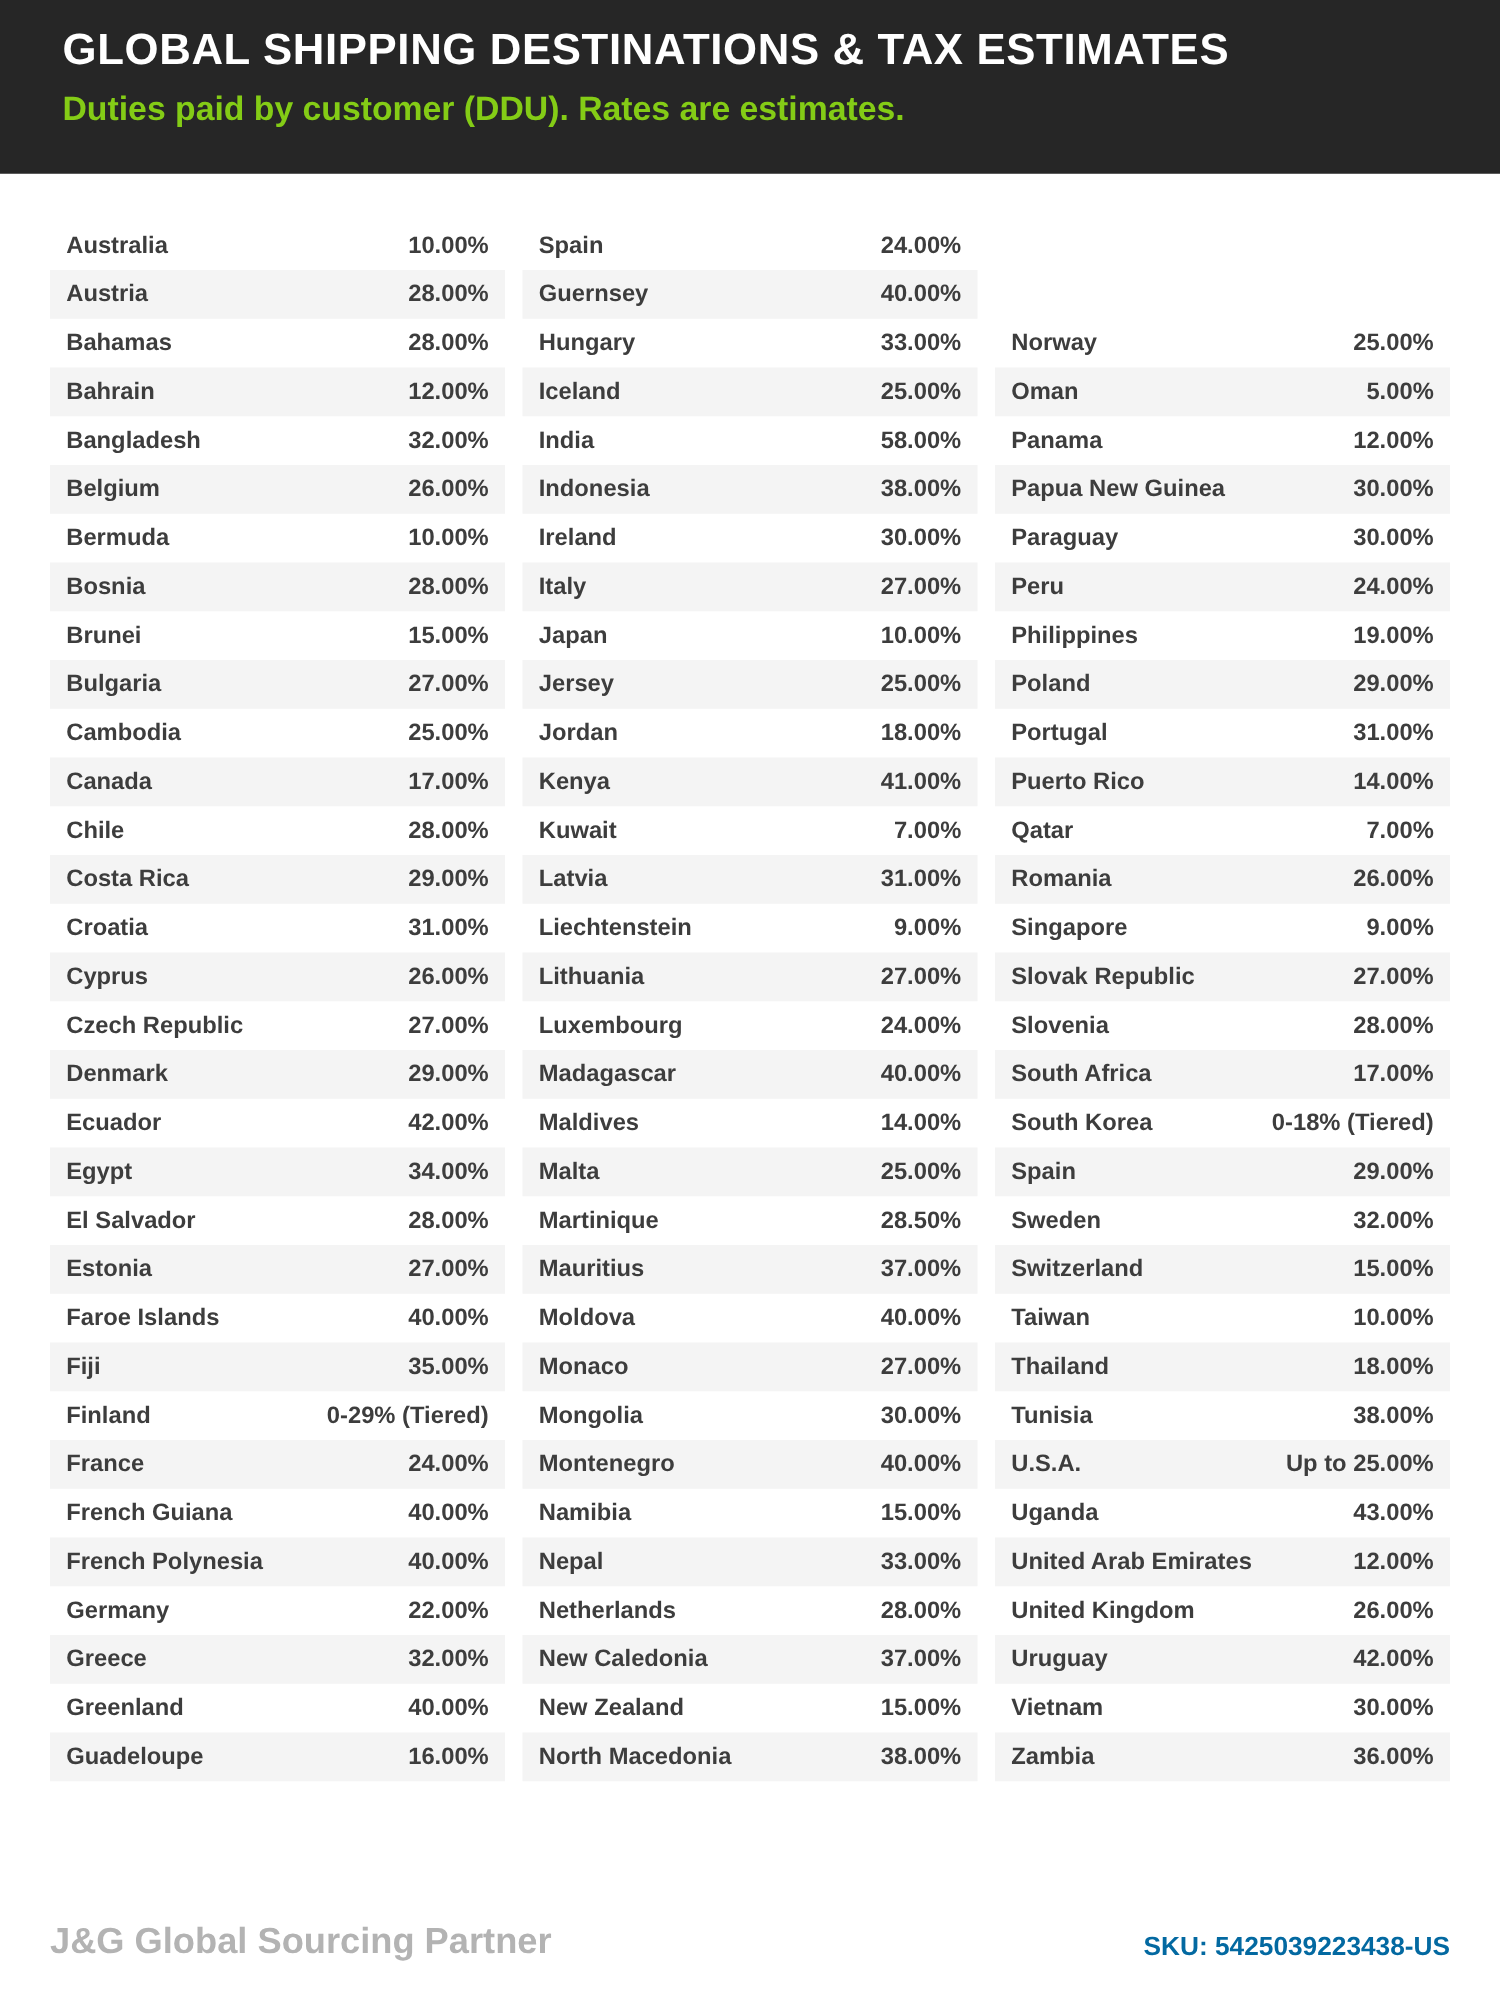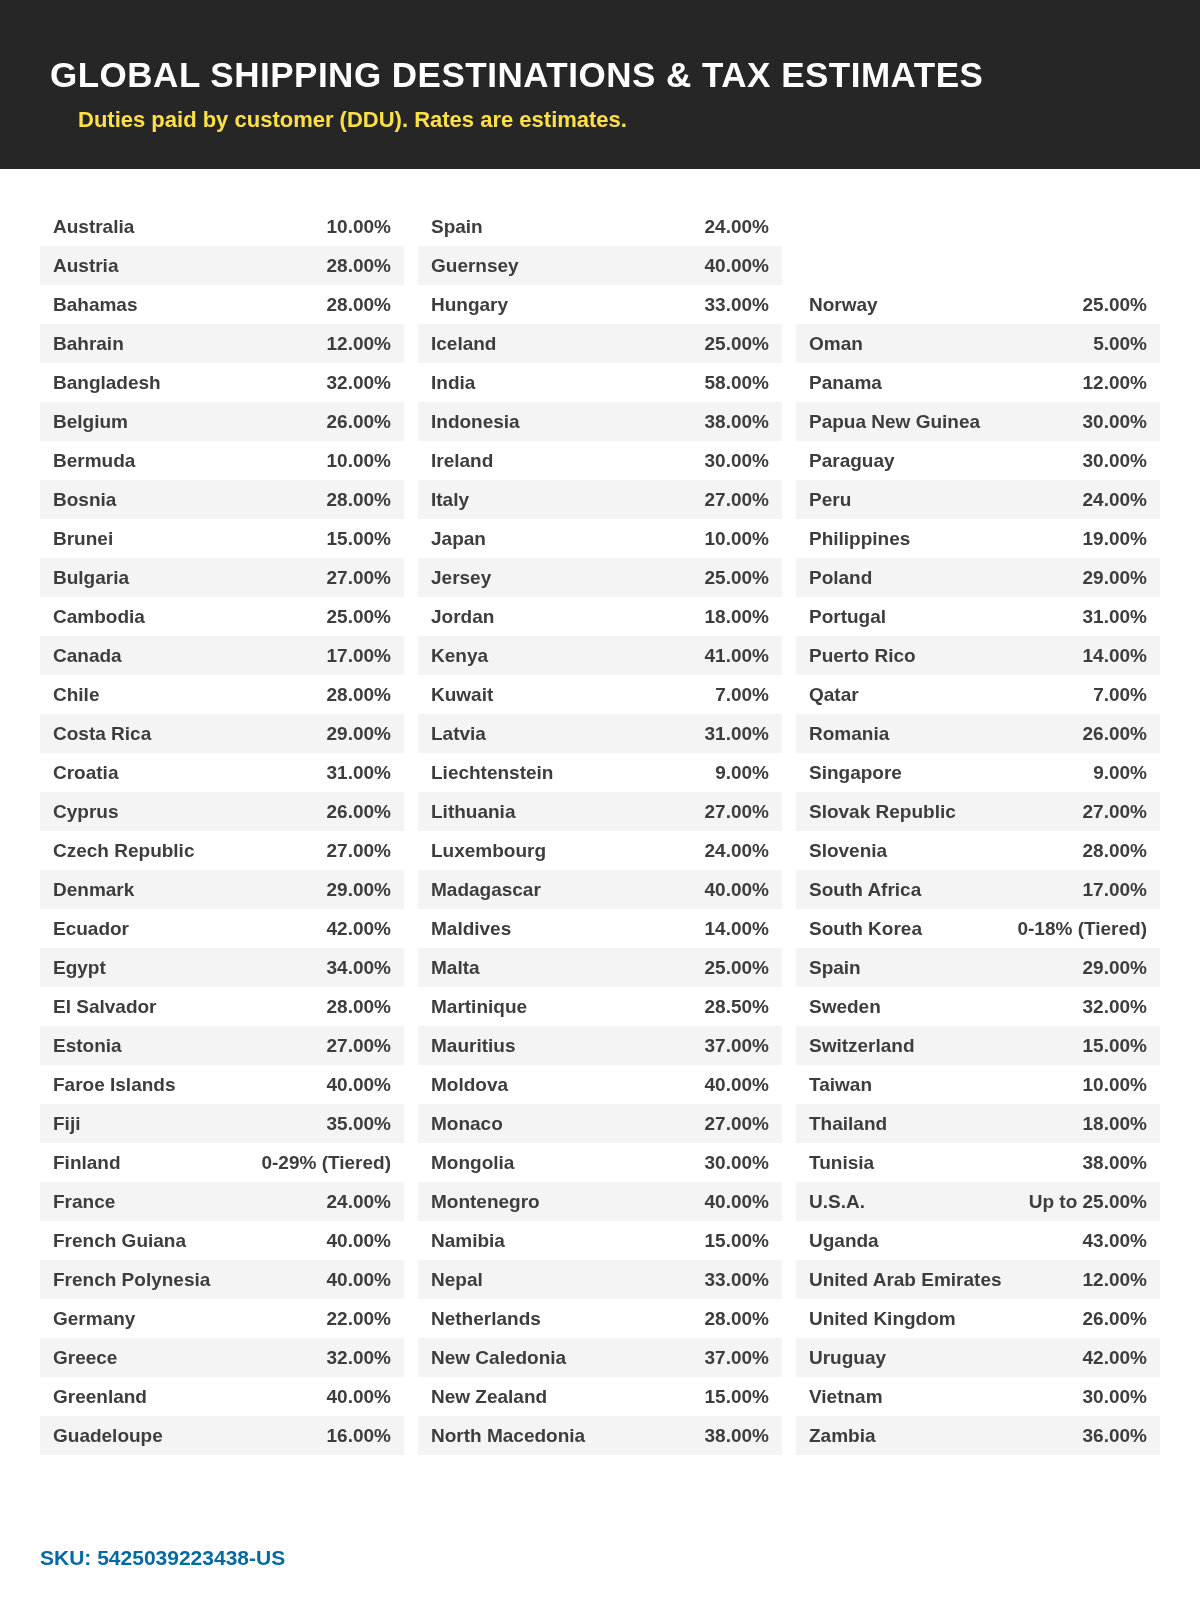--- a/index.html
+++ b/index.html
@@ -6,35 +6,34 @@
   html, body { background: #ffffff; }
   body {
     width: 1200px;
     height: 1600px;
     position: relative;
     font-family: "Liberation Sans", "DejaVu Sans", sans-serif;
     overflow: hidden;
   }
   .header {
     background: #262626;
-    padding: 55px 50px 36px 50px;
+    padding: 20px 50px 36px 50px;
   }
   .header-title {
     color: #ffffff;
     font-size: 35px;
     font-weight: bold;
     letter-spacing: 0.5px;
     white-space: nowrap;
   }
   .header-subtitle {
-    color: #fde047;
-    font-size: 22px;
+    color: #84cc16;
+    font-size: 27px;
     font-weight: bold;
     margin-top: 12px;
-    margin-left: 28px;
   }
   .content {
     display: flex;
     gap: 14px;
     padding: 38px 40px 0 40px;
     align-items: flex-end;
   }
   .column {
     flex: 1;
     min-width: 0;
@@ -551,14 +550,15 @@
   </div>
 
   <div class="row">
     <span class="country">Zambia</span>
     <span class="rate">36.00%</span>
   </div>
 </div>
 </div>
 
 <div class="footer">
+  <div class="brand">J&amp;G Global Sourcing Partner</div>
   <div class="sku">SKU: 5425039223438-US</div>
 </div>
 
 </body></html>

